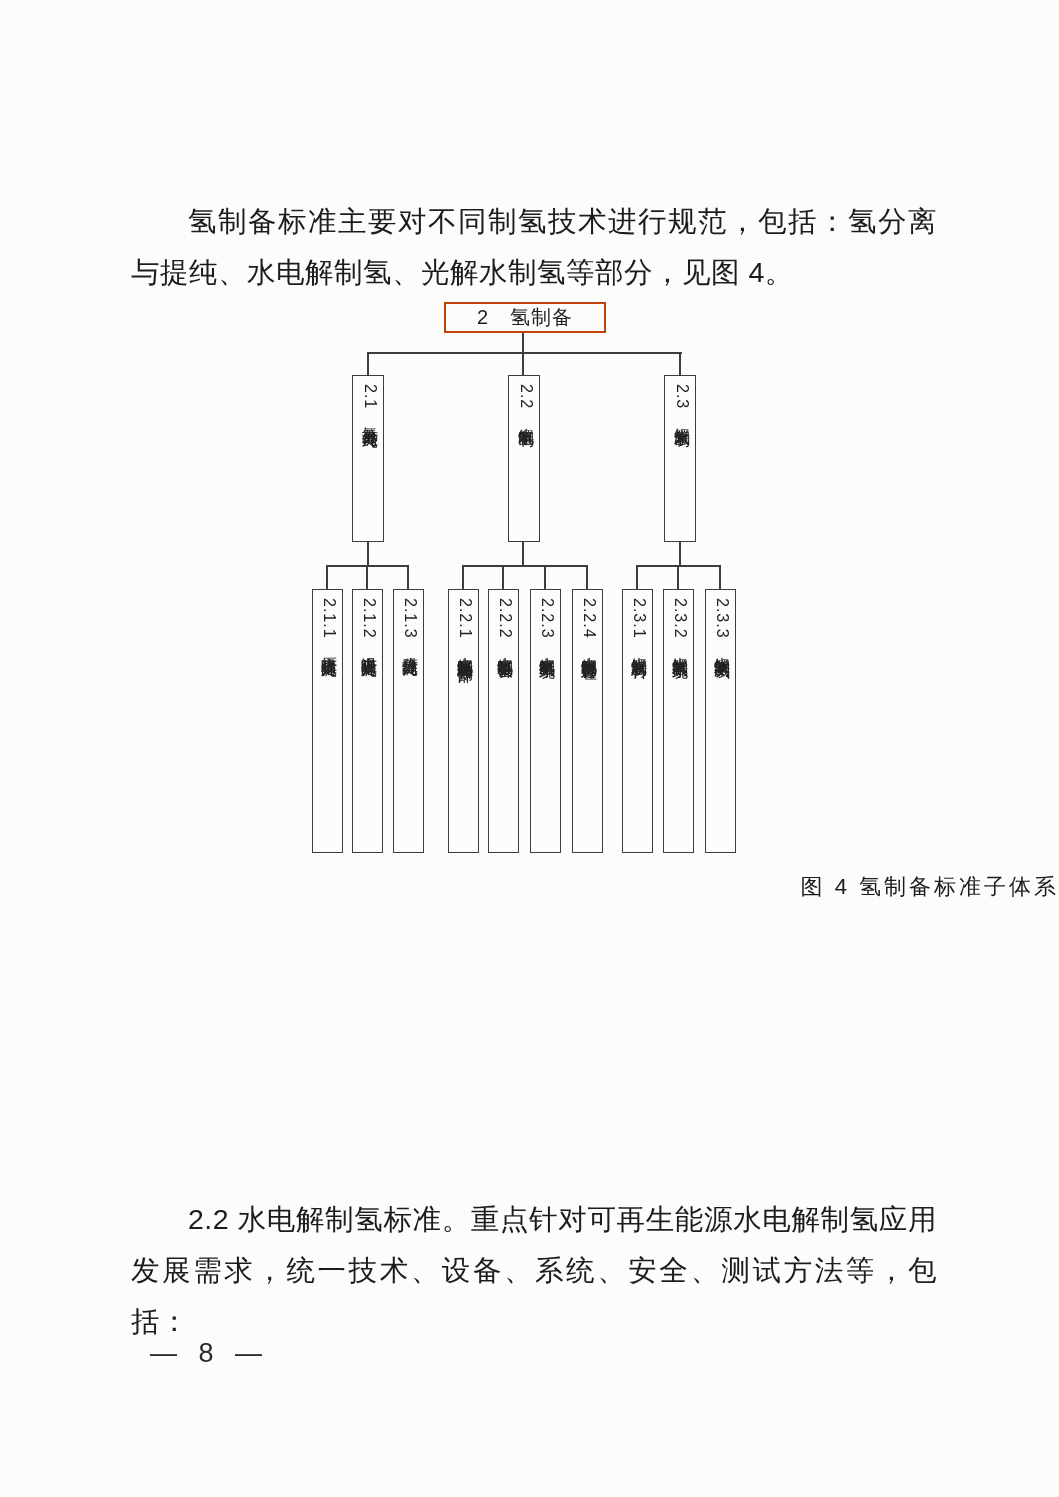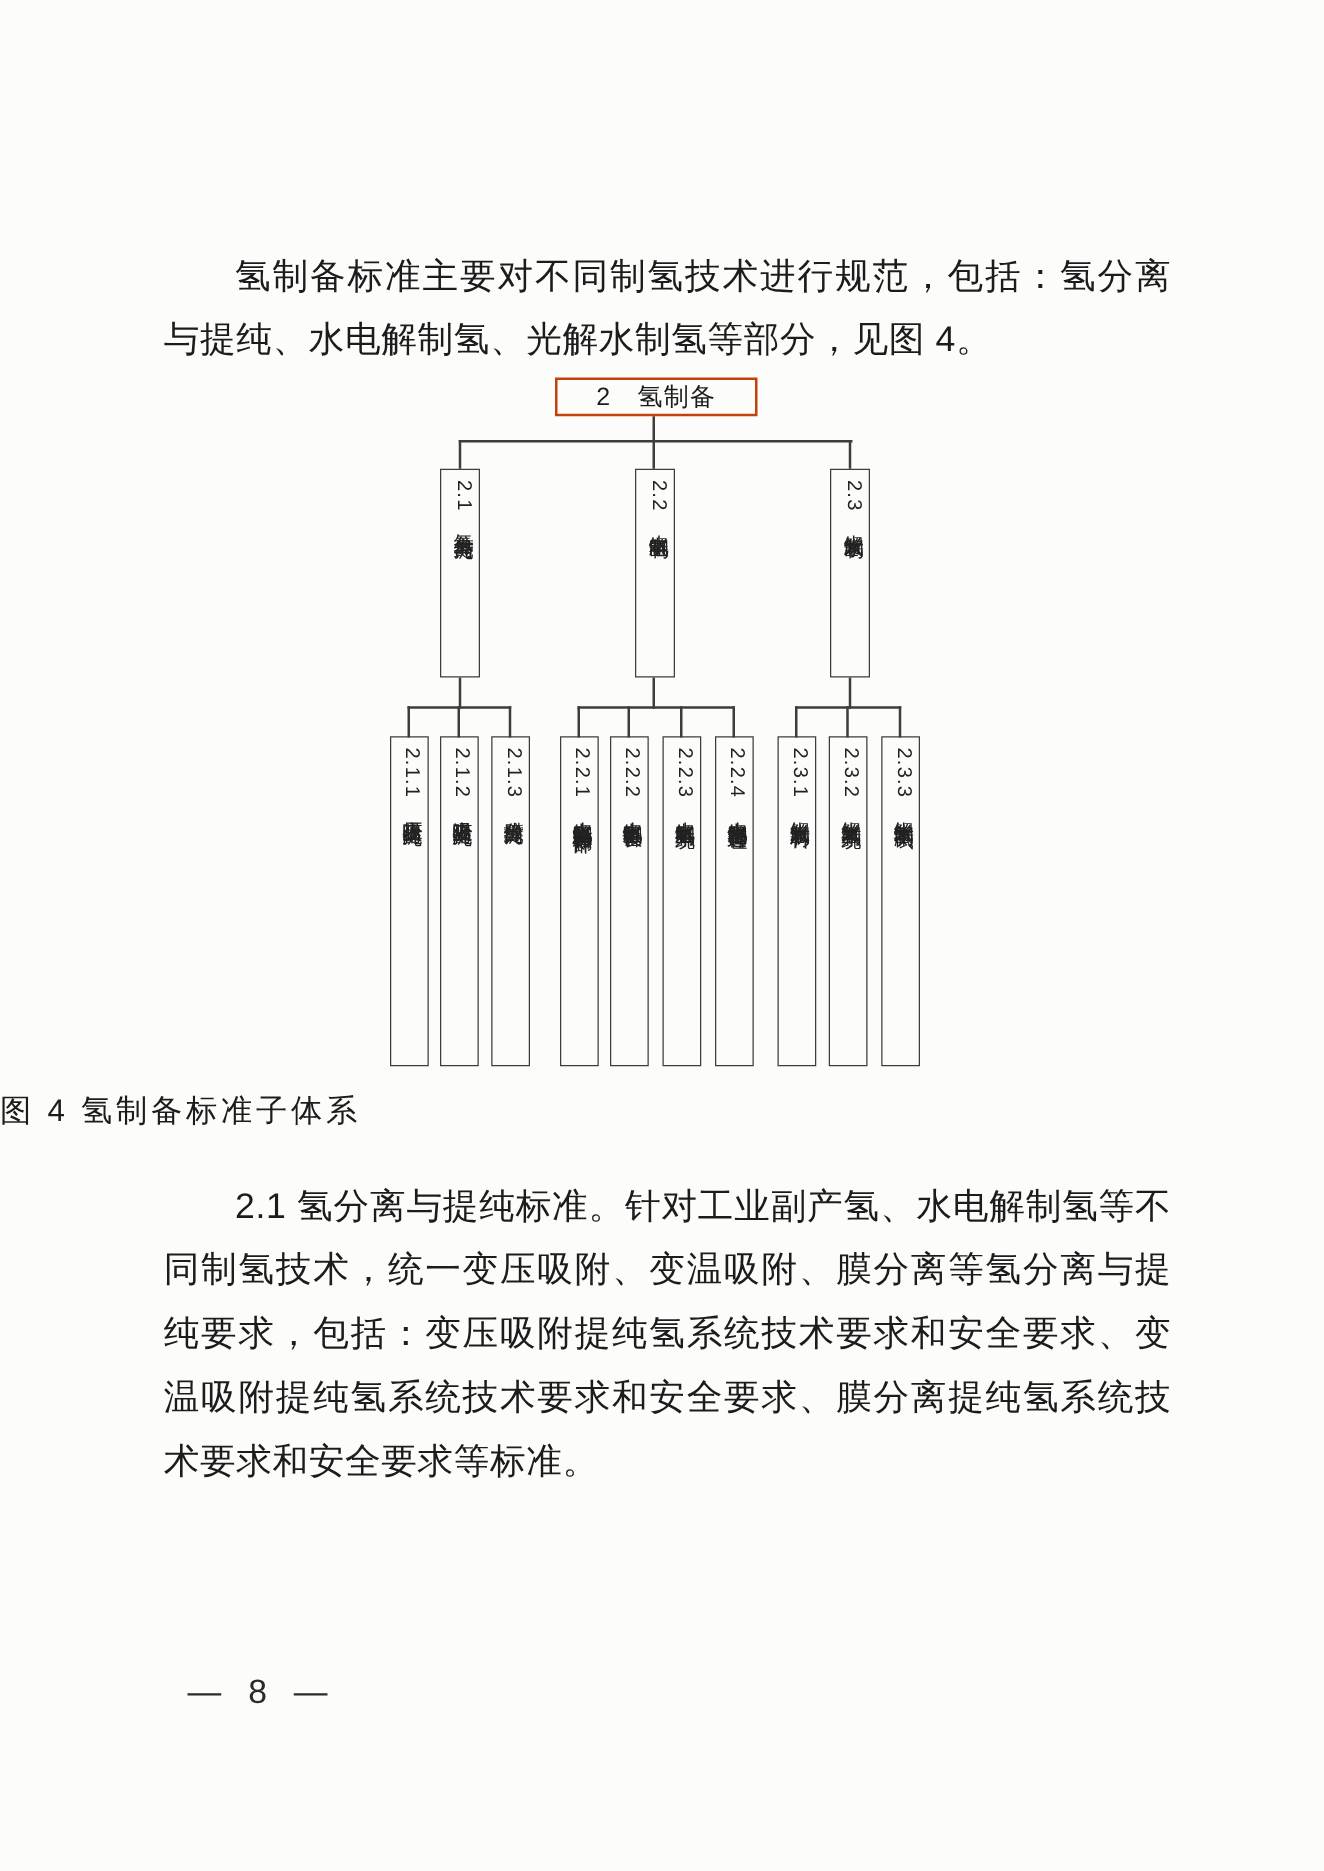--- a/index.html
+++ b/index.html
@@ -46,22 +46,22 @@
     letter-spacing: 1px;
     padding-top: 8px;
     text-align: left;
     color: #222;
   }
   .nv2 { top: 375px; width: 32px; height: 167px; }
   .nv3 { top: 589px; width: 31px; height: 264px; }
   .caption {
     position: absolute;
     left: 0; top: 872px; width: 1059px;
-    text-align: left;
-    font-size: 25px;
+    text-align: right;
+    font-size: 22px;
     letter-spacing: 3px;
     color: #1c1c1c;
   }
   .page-number {
     position: absolute;
     left: 150px; top: 1338px;
     font-size: 27px;
     letter-spacing: 7px;
     color: #2a2a2a;
   }
@@ -113,18 +113,18 @@
     <div class="nv nv3" style="left:488px">2.2.2 水电解制氢设备</div>
     <div class="nv nv3" style="left:530px">2.2.3 水电解制氢系统</div>
     <div class="nv nv3" style="left:572px">2.2.4 水电解制氢运行管理</div>
     <div class="nv nv3" style="left:622px">2.3.1 光解水制氢材料</div>
     <div class="nv nv3" style="left:663px">2.3.2 光解水制氢系统</div>
     <div class="nv nv3" style="left:705px">2.3.3 光解水制氢测试</div>
   </div>
 
   <div class="caption">图 4 氢制备标准子体系</div>
 
-  <p class="body-text" style="top:940px">2.1 氢分离与提纯标准。针对工业副产氢、水电解制氢等不同制氢技术，统一变压吸附、变温吸附、膜分离等氢分离与提纯要求，包括：变压吸附提纯氢系统技术要求和安全要求、变温吸附提纯氢系统技术要求和安全要求、膜分离提纯氢系统技术要求和安全要求等标准。</p>
 
+  <p class="body-text" style="top:1194px">2.2 水电解制氢标准。重点针对可再生能源水电解制氢应用发展需求，统一技术、设备、系统、安全、测试方法等，包括：</p>
 
   <div class="page-number">— 8 —</div>
 
 </div>
 
 </body></html>

